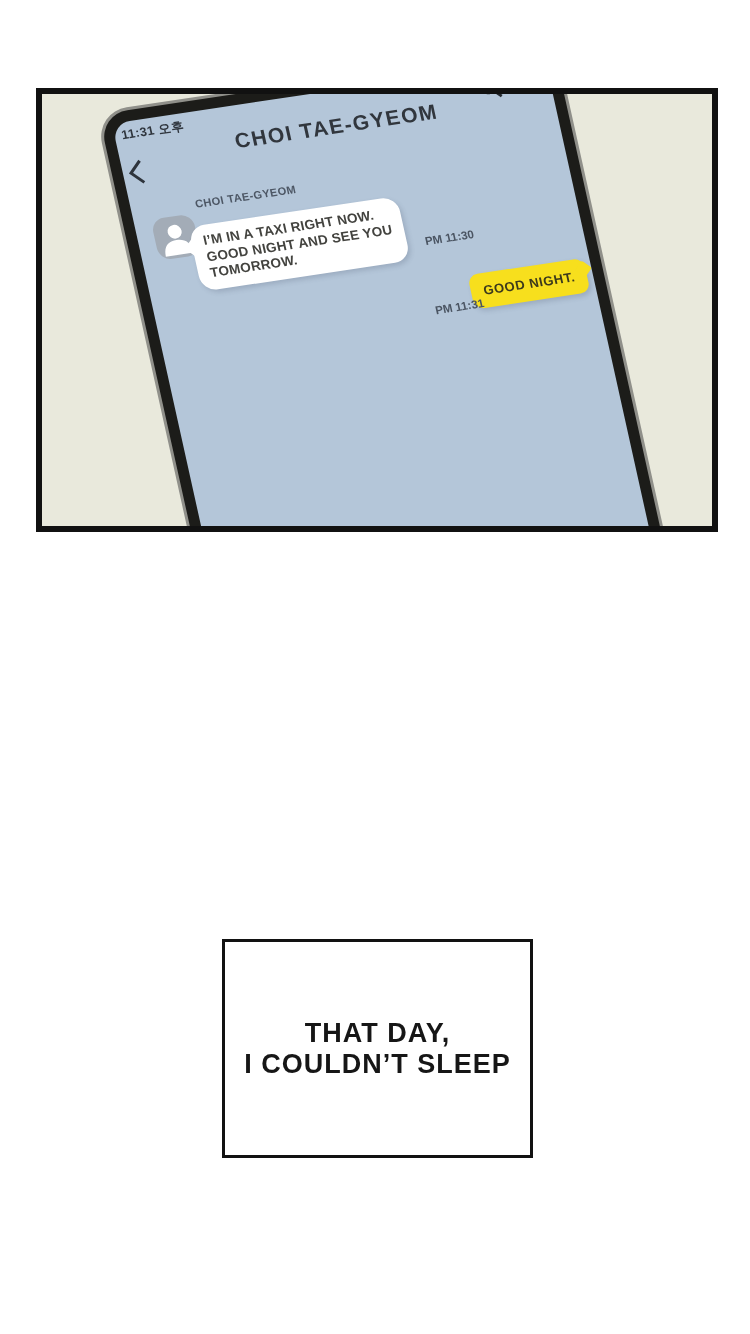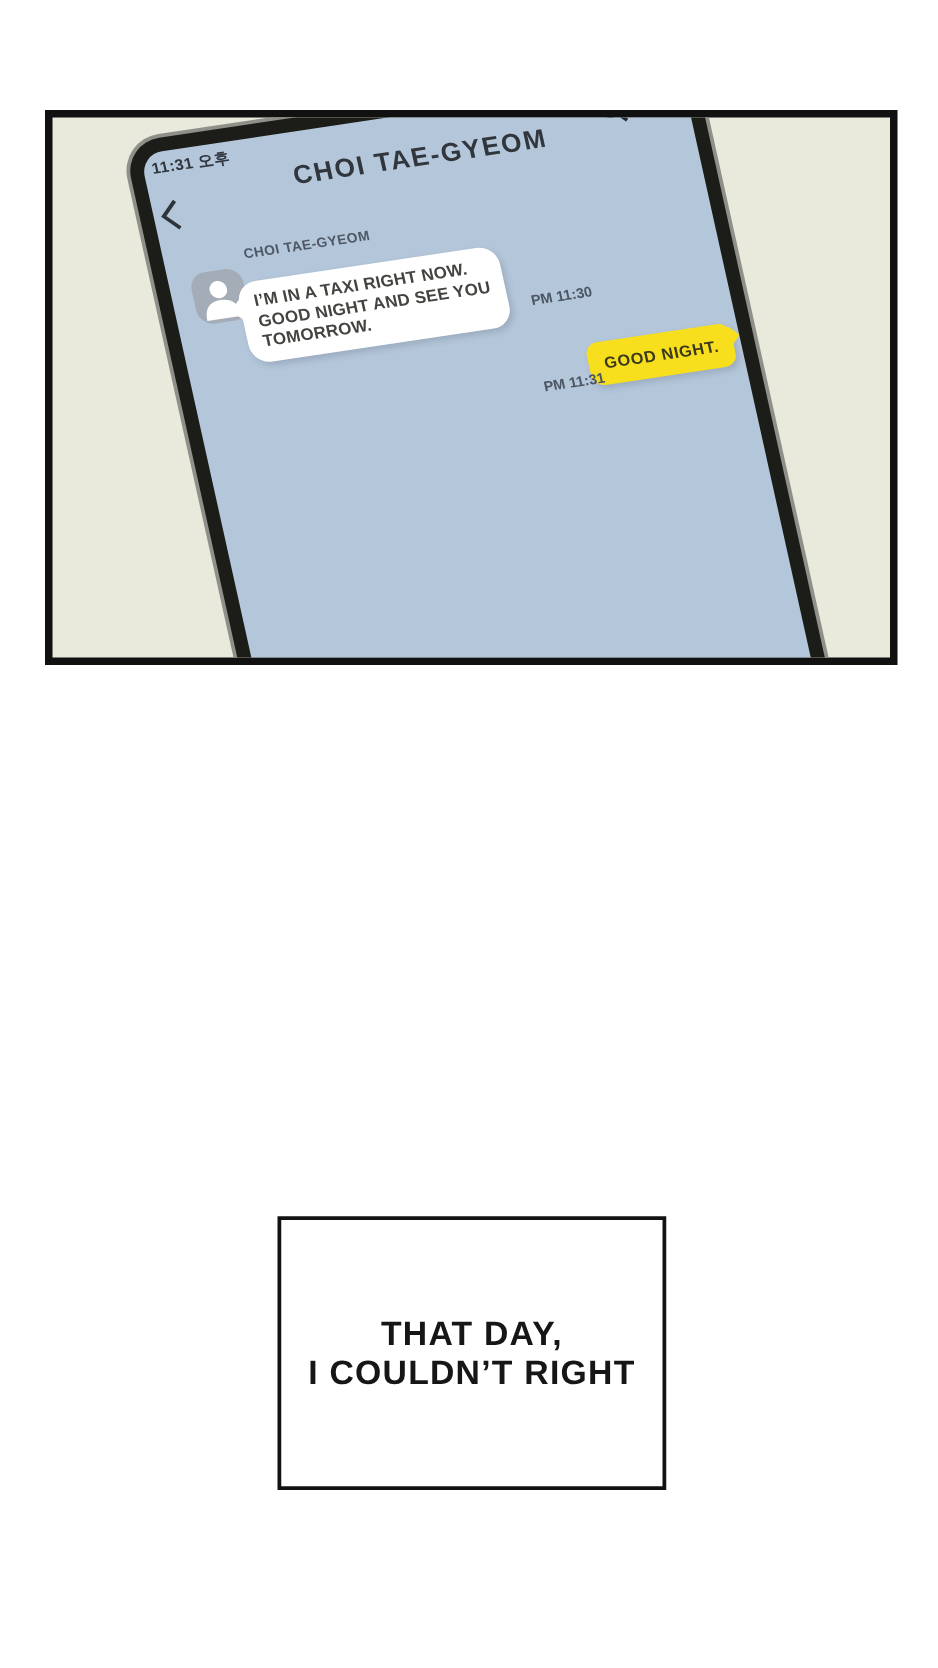--- a/index.html
+++ b/index.html
@@ -43,21 +43,21 @@
     background:#f7df1d;border-radius:10px;padding:10px 12px;
     font-size:13px;font-weight:700;color:#3c3a1c;letter-spacing:0.6px;
     box-shadow:2px 3px 5px rgba(60,72,95,0.20);white-space:nowrap;}
   .bubble-out::after{content:"";position:absolute;right:-4px;top:5px;width:12px;height:12px;
     background:#f7df1d;transform:rotate(45deg);border-radius:2px;}
   .time-out{position:absolute;left:276px;top:227px;font-size:11.5px;font-weight:700;
     color:#4b5563;white-space:nowrap;}
 
   
   .caption{
-    position:absolute;left:222px;top:973px;width:311px;height:219px;box-sizing:border-box;
+    position:absolute;left:222px;top:939px;width:311px;height:219px;box-sizing:border-box;
     border:3px solid #121212;background:#ffffff;
     display:flex;align-items:center;justify-content:center;text-align:center;
   }
   .caption-text{font-size:27px;line-height:31px;font-weight:700;letter-spacing:1px;color:#161616;}
 </style>
 </head>
 <body>
 
 <div class="page">
 
@@ -105,17 +105,17 @@
           <div class="time-out">PM 11:31</div>
 
         </div>
       </div>
     </div>
   </div>
 
   <div class="caption">
     <div class="caption-text">
       <div>THAT DAY,</div>
-      <div>I COULDN’T RIGHT</div>
+      <div>I COULDN’T SLEEP</div>
     </div>
   </div>
 
 </div>
 
 </body></html>

